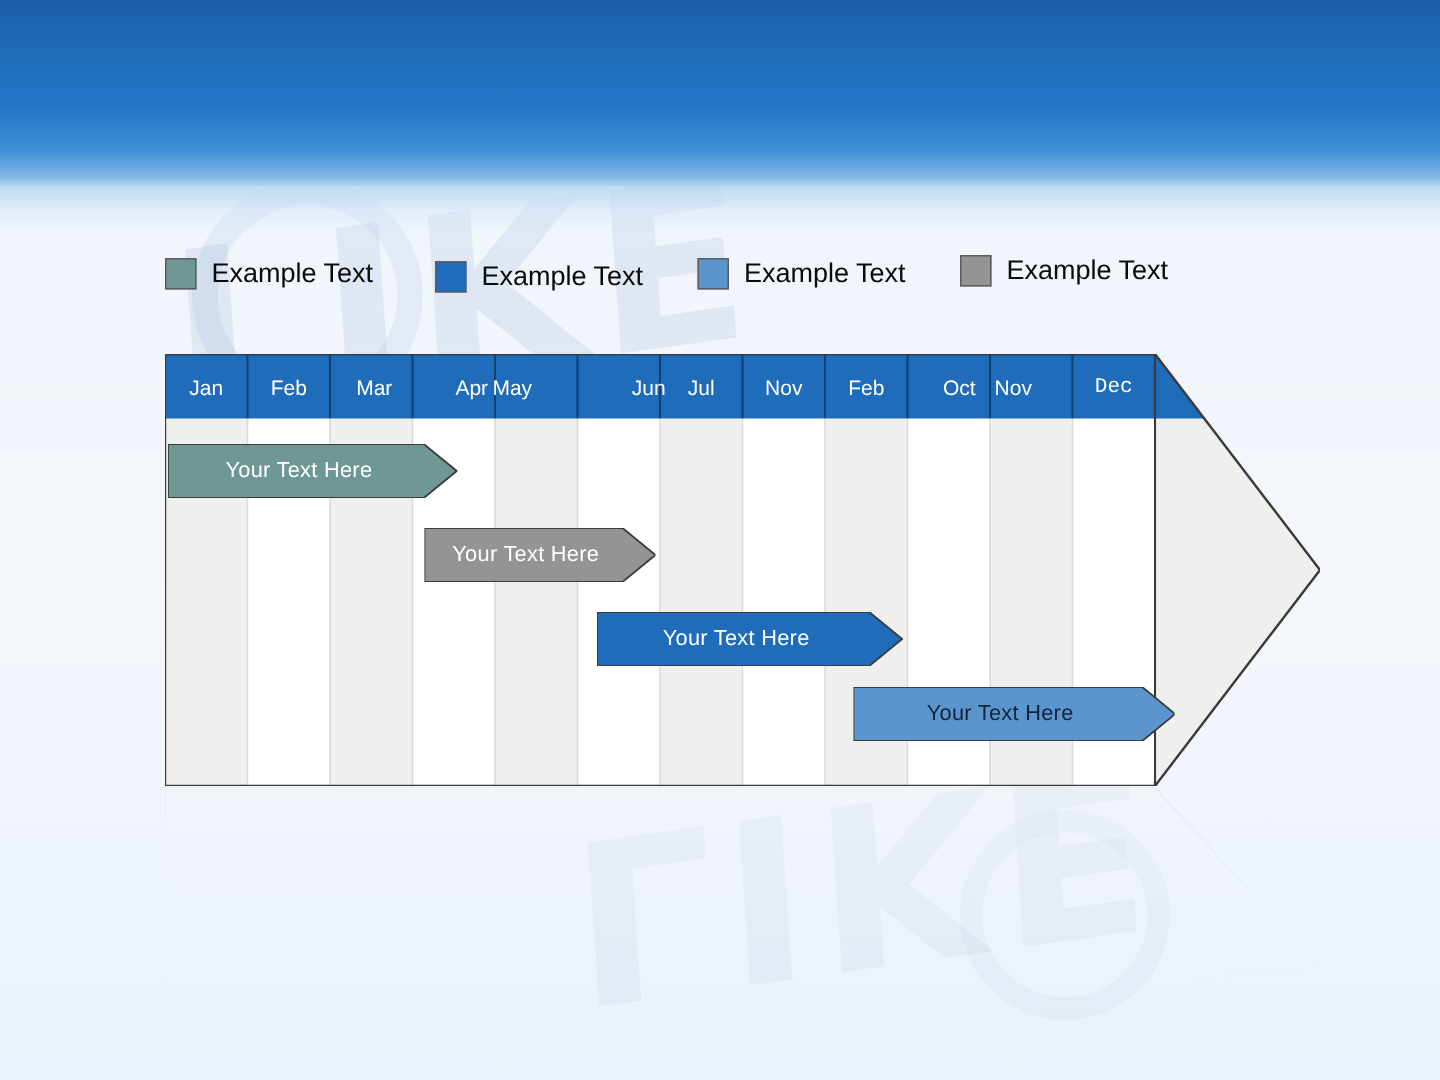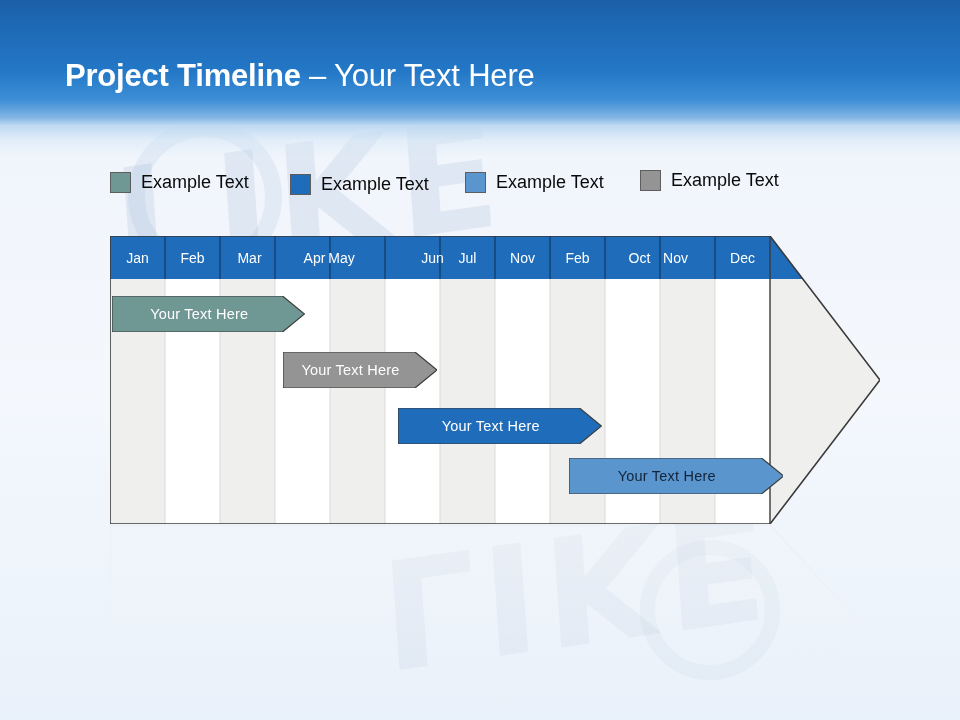--- a/index.html
+++ b/index.html
@@ -213,23 +213,20 @@
   <div class="wm-layer">
     <div class="wm wm-top">LIKE</div>
     <div class="wm-circ"></div>
     <div class="wm wm-bot">LIKE</div>
     <div class="wm-circ2"></div>
   </div>
 
   <div id="header"></div>
   <div id="header-fade"></div>
 
-  <div id="title">
-    <span class="bold">Project Timeline</span><span class="light"> – </span><span class="light">Your Text Here</span>
-  </div>
 
   <div id="legend">
       <div class="legend-item" style="left: 0px; top: 2px;">
         <div class="legend-swatch" style="background: rgb(111, 152, 148);"></div>
         <div class="legend-label">Example Text</div>
       </div>
       <div class="legend-item" style="left: 180px; top: 4px;">
         <div class="legend-swatch" style="background: rgb(30, 108, 186);"></div>
         <div class="legend-label">Example Text</div>
       </div>
@@ -297,21 +294,21 @@
       <div class="month-cell" style="left: 55px; width: 55px;">Feb</div>
       <div class="month-cell" style="left: 112px; width: 55px;">Mar</div>
       <div class="month-cell" style="left: 165px; width: 55px; padding-left: 12px;">Apr</div>
       <div class="month-cell" style="left: 204px; width: 55px;">May</div>
       <div class="month-cell" style="left: 275px; width: 55px; padding-left: 20px;">Jun</div>
       <div class="month-cell" style="left: 330px; width: 55px;">Jul</div>
       <div class="month-cell" style="left: 385px; width: 55px;">Nov</div>
       <div class="month-cell" style="left: 440px; width: 55px;">Feb</div>
       <div class="month-cell" style="left: 495px; width: 69px;">Oct</div>
       <div class="month-cell" style="left: 538px; width: 55px;">Nov</div>
-      <div class="month-cell" style="left: 605px; width: 55px;">Dec</div>
+      <div class="month-cell" style="left: 605px; width: 55px; font-family: Liberation Mono, monospace;">Dec</div>
       <div class="bar" style="left: 2px; top: 60px; width: 192.5px; height: 36px;">
         <svg width="192.5" height="36" viewBox="0 0 192.5 36">
           <polygon points="0,0 170.5,0 192.5,18 170.5,36 0,36" fill="#6f9894" stroke="#3c3c3c" stroke-width="1.2"></polygon>
         </svg>
         <div class="bar-label" style="color: rgb(255, 255, 255);">Your  Text Here</div>
       </div>
       <div class="bar" style="left: 172.5px; top: 116px; width: 154px; height: 36px;">
         <svg width="154" height="36" viewBox="0 0 154 36">
           <polygon points="0,0 132,0 154,18 132,36 0,36" fill="#949494" stroke="#3c3c3c" stroke-width="1.2"></polygon>
         </svg>

